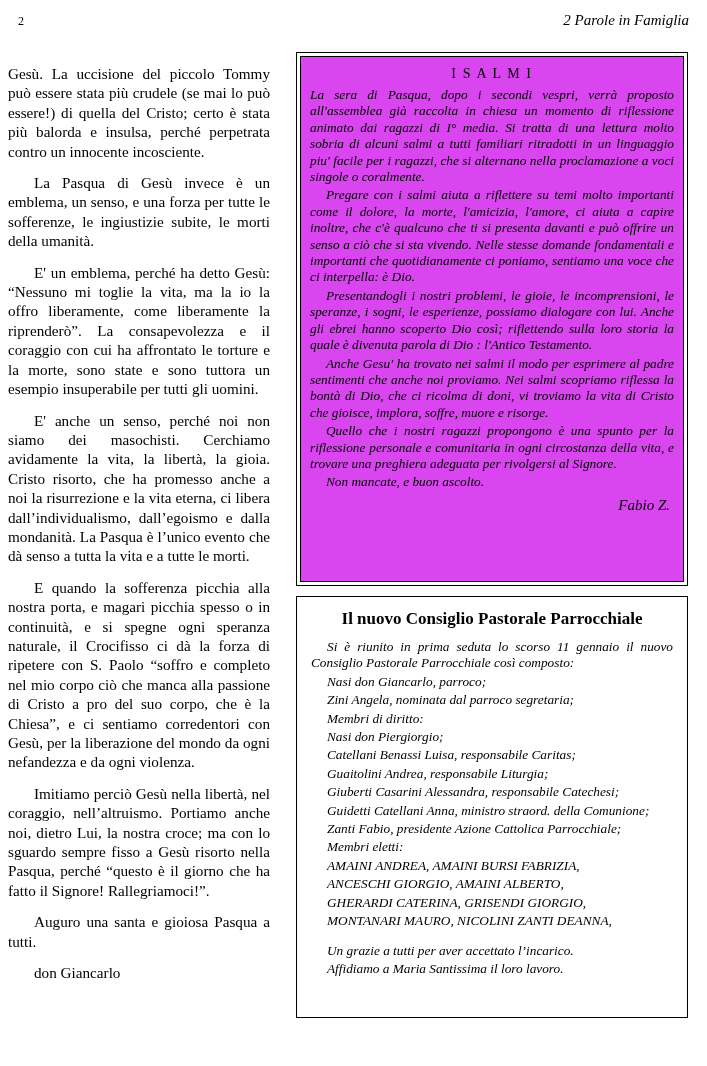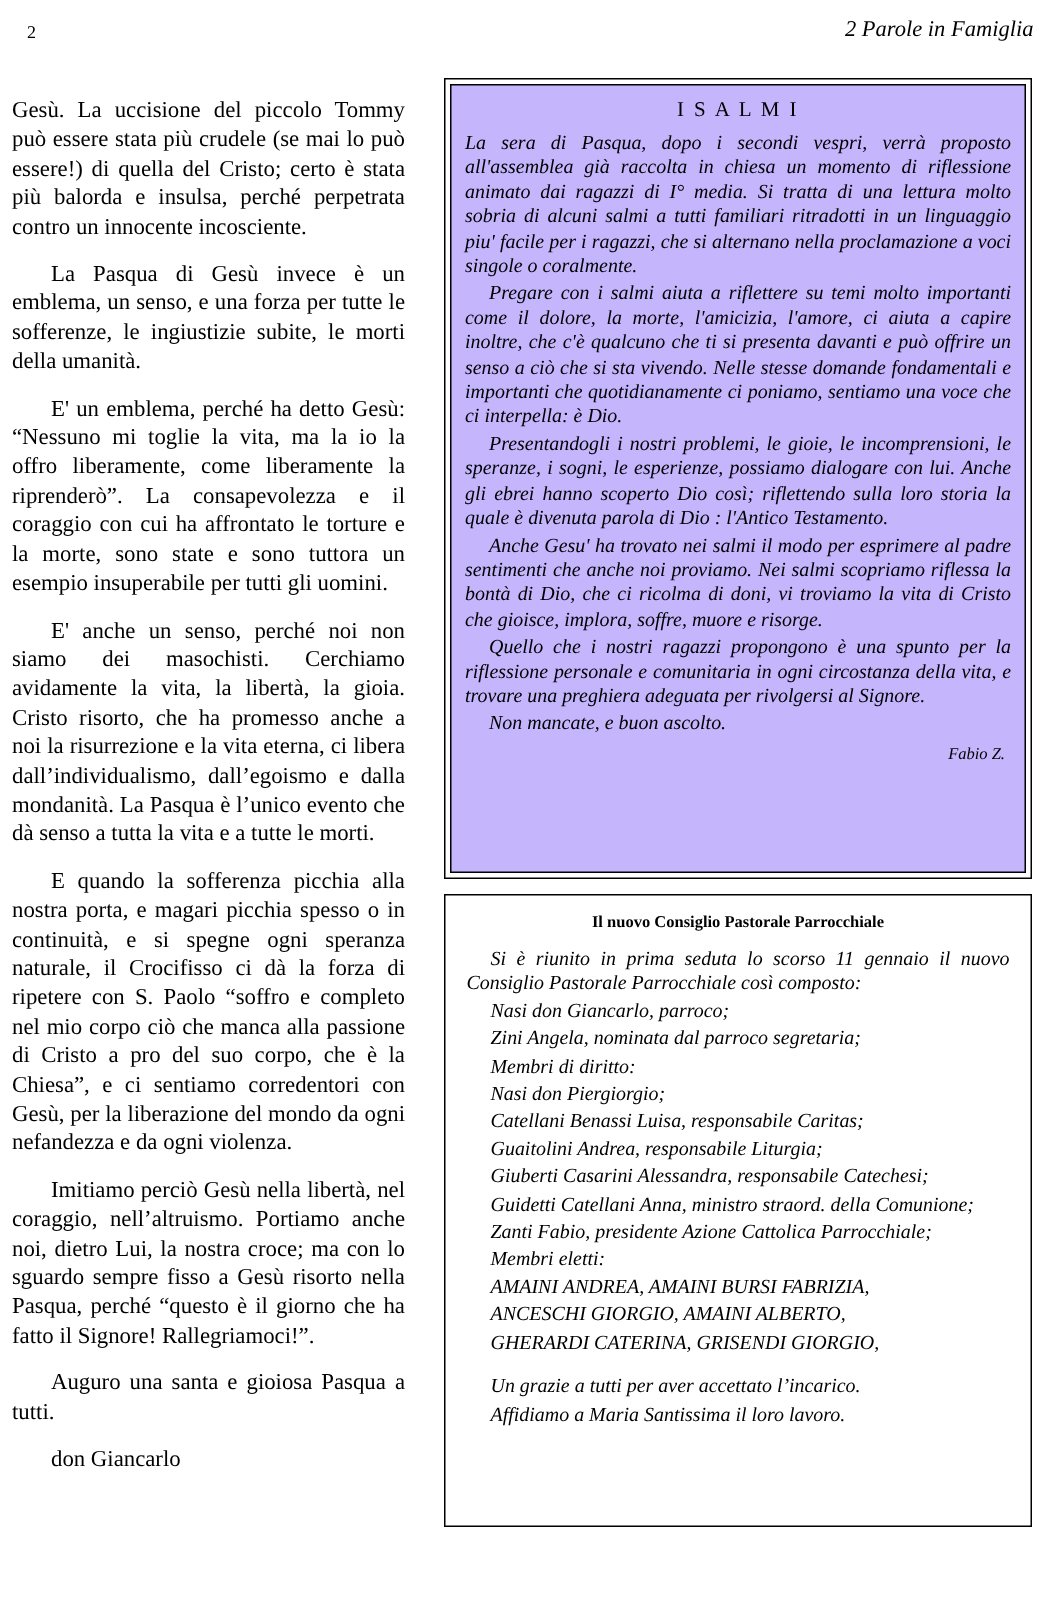--- a/index.html
+++ b/index.html
@@ -85,21 +85,21 @@
     box-sizing: border-box;
     padding: 7px 9px 6px 9px;
     overflow: hidden;
   }
   #salmi-box {
     left: 296px;
     top: 52px;
     width: 392px;
     height: 534px;
   }
-  #salmi-box .box-inner { background: #c4b5fd; }
+  #salmi-box .box-inner { background: #d946ef; }
   .box-title {
     text-align: center;
     font-size: 14px;
     letter-spacing: 1.6px;
     margin: 2px 0 5px 0;
     font-family: "Liberation Serif", serif;
   }
   .box-title.bold {
     font-weight: bold;
     letter-spacing: 0;
@@ -111,41 +111,41 @@
     line-height: 16.4px;
     text-align: justify;
     text-indent: 16px;
     font-family: "Liberation Serif", serif;
     font-style: italic;
   }
   .box p.noindent { text-indent: 0; }
   .box-sign {
     text-align: right;
     font-style: italic;
-    font-size: 11px;
+    font-size: 15px;
     margin-top: 6px;
     padding-right: 4px;
     font-family: "Liberation Serif", serif;
   }
   
   #consiglio-box {
     left: 296px;
     top: 596px;
     width: 392px;
     height: 422px;
   }
   #consiglio-box .box-inner {
     border: none;
     margin: 0;
     height: 100%;
     padding: 10px 14px 8px 14px;
   }
   #consiglio-box .box-title.bold {
     margin-bottom: 10px;
-    font-size: 11px;
+    font-size: 17px;
   }
   .cons-p {
     font-size: 13.6px;
     line-height: 17.4px;
     margin: 0 0 10px 0;
     font-family: "Liberation Serif", serif;
   }
   .cons-line {
     font-size: 13.6px;
     line-height: 17.6px;
@@ -211,20 +211,21 @@
         <p class="cons-line">Guaitolini Andrea, responsabile Liturgia;</p>
         <p class="cons-line">Giuberti Casarini Alessandra, responsabile Catechesi;</p>
         <p class="cons-line">Guidetti Catellani Anna, ministro straord. della Comunione;</p>
         <p class="cons-line">Zanti Fabio, presidente Azione Cattolica Parrocchiale;</p>
       </div>
       <p class="cons-head">Membri eletti:</p>
       <div class="cons-group">
         <p class="cons-line">AMAINI ANDREA, AMAINI BURSI FABRIZIA,</p>
         <p class="cons-line">ANCESCHI GIORGIO, AMAINI ALBERTO,</p>
         <p class="cons-line">GHERARDI CATERINA, GRISENDI GIORGIO,</p>
+        <p class="cons-line">MONTANARI MAURO, NICOLINI ZANTI DEANNA,</p>
       </div>
       <div class="spacer-10"></div>
       <p class="cons-line">Un grazie a tutti per aver accettato l’incarico.</p>
       <p class="cons-line">Affidiamo a Maria Santissima il loro lavoro.</p>
     </div>
   </div>
 
 </div>
 
 </body></html>

